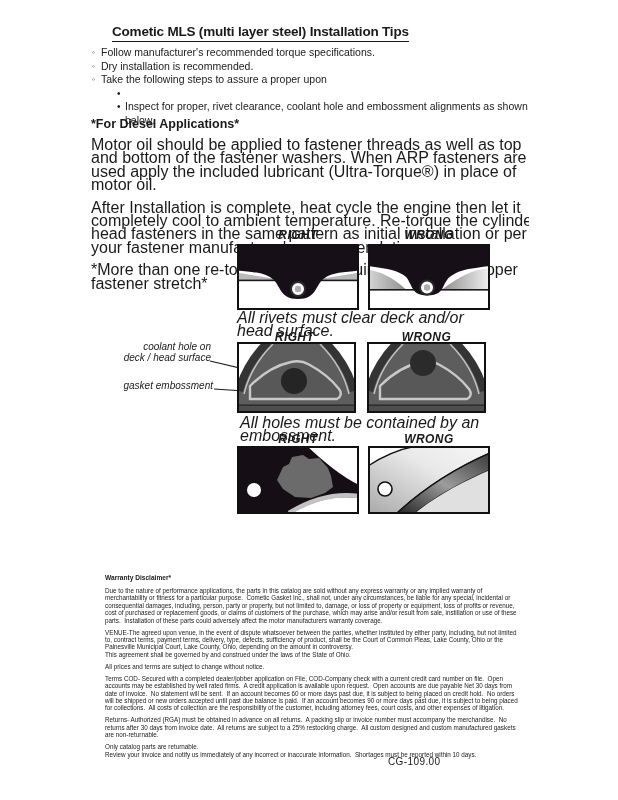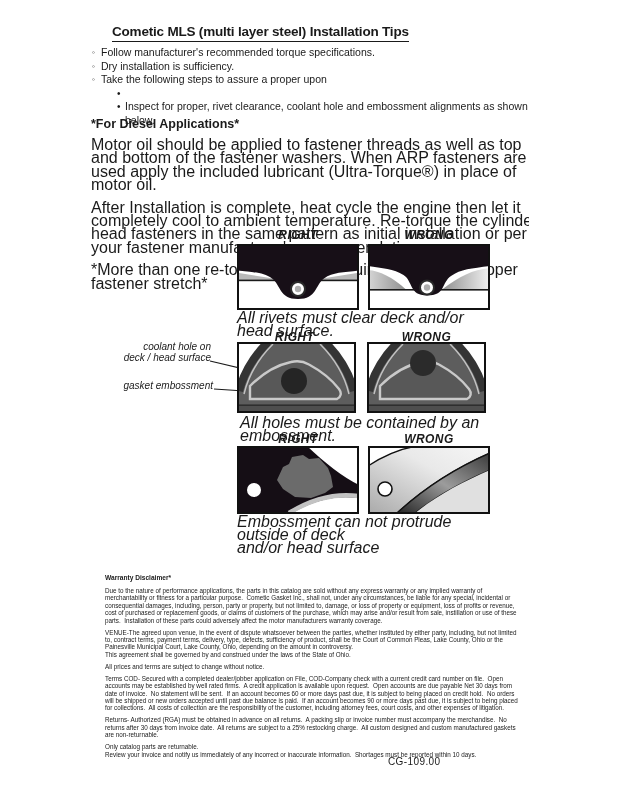--- a/index.html
+++ b/index.html
@@ -45,21 +45,21 @@
 
   <h1 class="title"><span class="u">Cometic MLS (multi layer steel) Installation Tips</span></h1>
 
   <div class="bullets">
     <div class="b-item">
       <span class="mark">◦</span>
       <span>Follow manufacturer's recommended torque specifications.</span>
     </div>
     <div class="b-item">
       <span class="mark">◦</span>
-      <span>Dry installation is sufficiency.</span>
+      <span>Dry installation is recommended.</span>
     </div>
     <div class="b-item">
       <span class="mark">◦</span>
       <span>Take the following steps to assure a proper upon</span>
     </div>
     <div class="b-item b-sub">
       <span class="mark">•</span>
     </div>
     <div class="b-item b-sub">
       <span class="mark">•</span>
@@ -198,22 +198,20 @@
         </defs>
         <rect width="122" height="68" fill="#ffffff"></rect>
         <path d="M0,20 C15,10 32,3 48,0 H122 V7 C90,21 56,42 28,68 H0 Z" fill="url(#gMain)" stroke="#111111" stroke-width="1.4"></path>
         <path d="M28,68 C56,42 90,21 122,7 V24 C94,36 68,50 46,68 Z" fill="url(#gSliver)" stroke="#111111" stroke-width="1.2"></path>
         <path d="M46,68 C68,50 94,36 122,24 V68 Z" fill="#e0e0e0"></path>
         <circle cx="17" cy="43" r="7" fill="#ffffff" stroke="#111111" stroke-width="1.6"></circle>
         <rect x="1" y="1" width="120" height="66" fill="none" stroke="#111111" stroke-width="2"></rect>
       </svg>
     </div>
 
-    <div class="caption" style="left:0; top:84px;">Embossment can not protrude outside of deck
-and/or head surface</div>
   </div>
 
   <section class="warranty">
     <h3>Warranty Disclaimer*</h3>
     <p>Due to the nature of performance applications, the parts in this catalog are sold without any express warranty or any implied warranty of merchantability or fitness for a particular purpose.  Cometic Gasket Inc., shall not, under any circumstances, be liable for any special, incidental or consequential damages, including, person, party or property, but not limited to, damage, or loss of property or equipment, loss of profits or revenue, cost of purchased or replacement goods, or claims of customers of the purchase, which may arise and/or result from sale, instillation or use of these parts.  Installation of these parts could adversely affect the motor manufacturers warranty coverage.</p>
     <p>VENUE-The agreed upon venue, in the event of dispute whatsoever between the parties, whether instituted by either party, including, but not limited to, contract terms, payment terms, delivery, type, defects, sufficiency of product, shall be the Court of Common Pleas, Lake County, Ohio or the Painesville Municipal Court, Lake County, Ohio, depending on the amount in controversy.
 This agreement shall be governed by and construed under the laws of the State of Ohio.</p>
     <p>All prices and terms are subject to change without notice.</p>
     <p>Terms COD- Secured with a completed dealer/jobber application on File, COD-Company check with a current credit card number on file.  Open accounts may be established by well rated firms.  A credit application is available upon request.  Open accounts are due payable Net 30 days from date of invoice.  No statement will be sent.  If an account becomes 60 or more days past due, it is subject to being placed on credit hold.  No orders will be shipped or new orders accepted until past due balance is paid.  If an account becomes 90 or more days past due, it is subject to being placed for collections.  All costs of collection are the responsibility of the customer, including attorney fees, court costs, and other expenses of litigation.</p>
     <p>Returns- Authorized (RGA) must be obtained in advance on all returns.  A packing slip or invoice number must accompany the merchandise.  No returns after 30 days from invoice date.  All returns are subject to a 25% restocking charge.  All custom designed and custom manufactured gaskets are non-returnable.</p>

